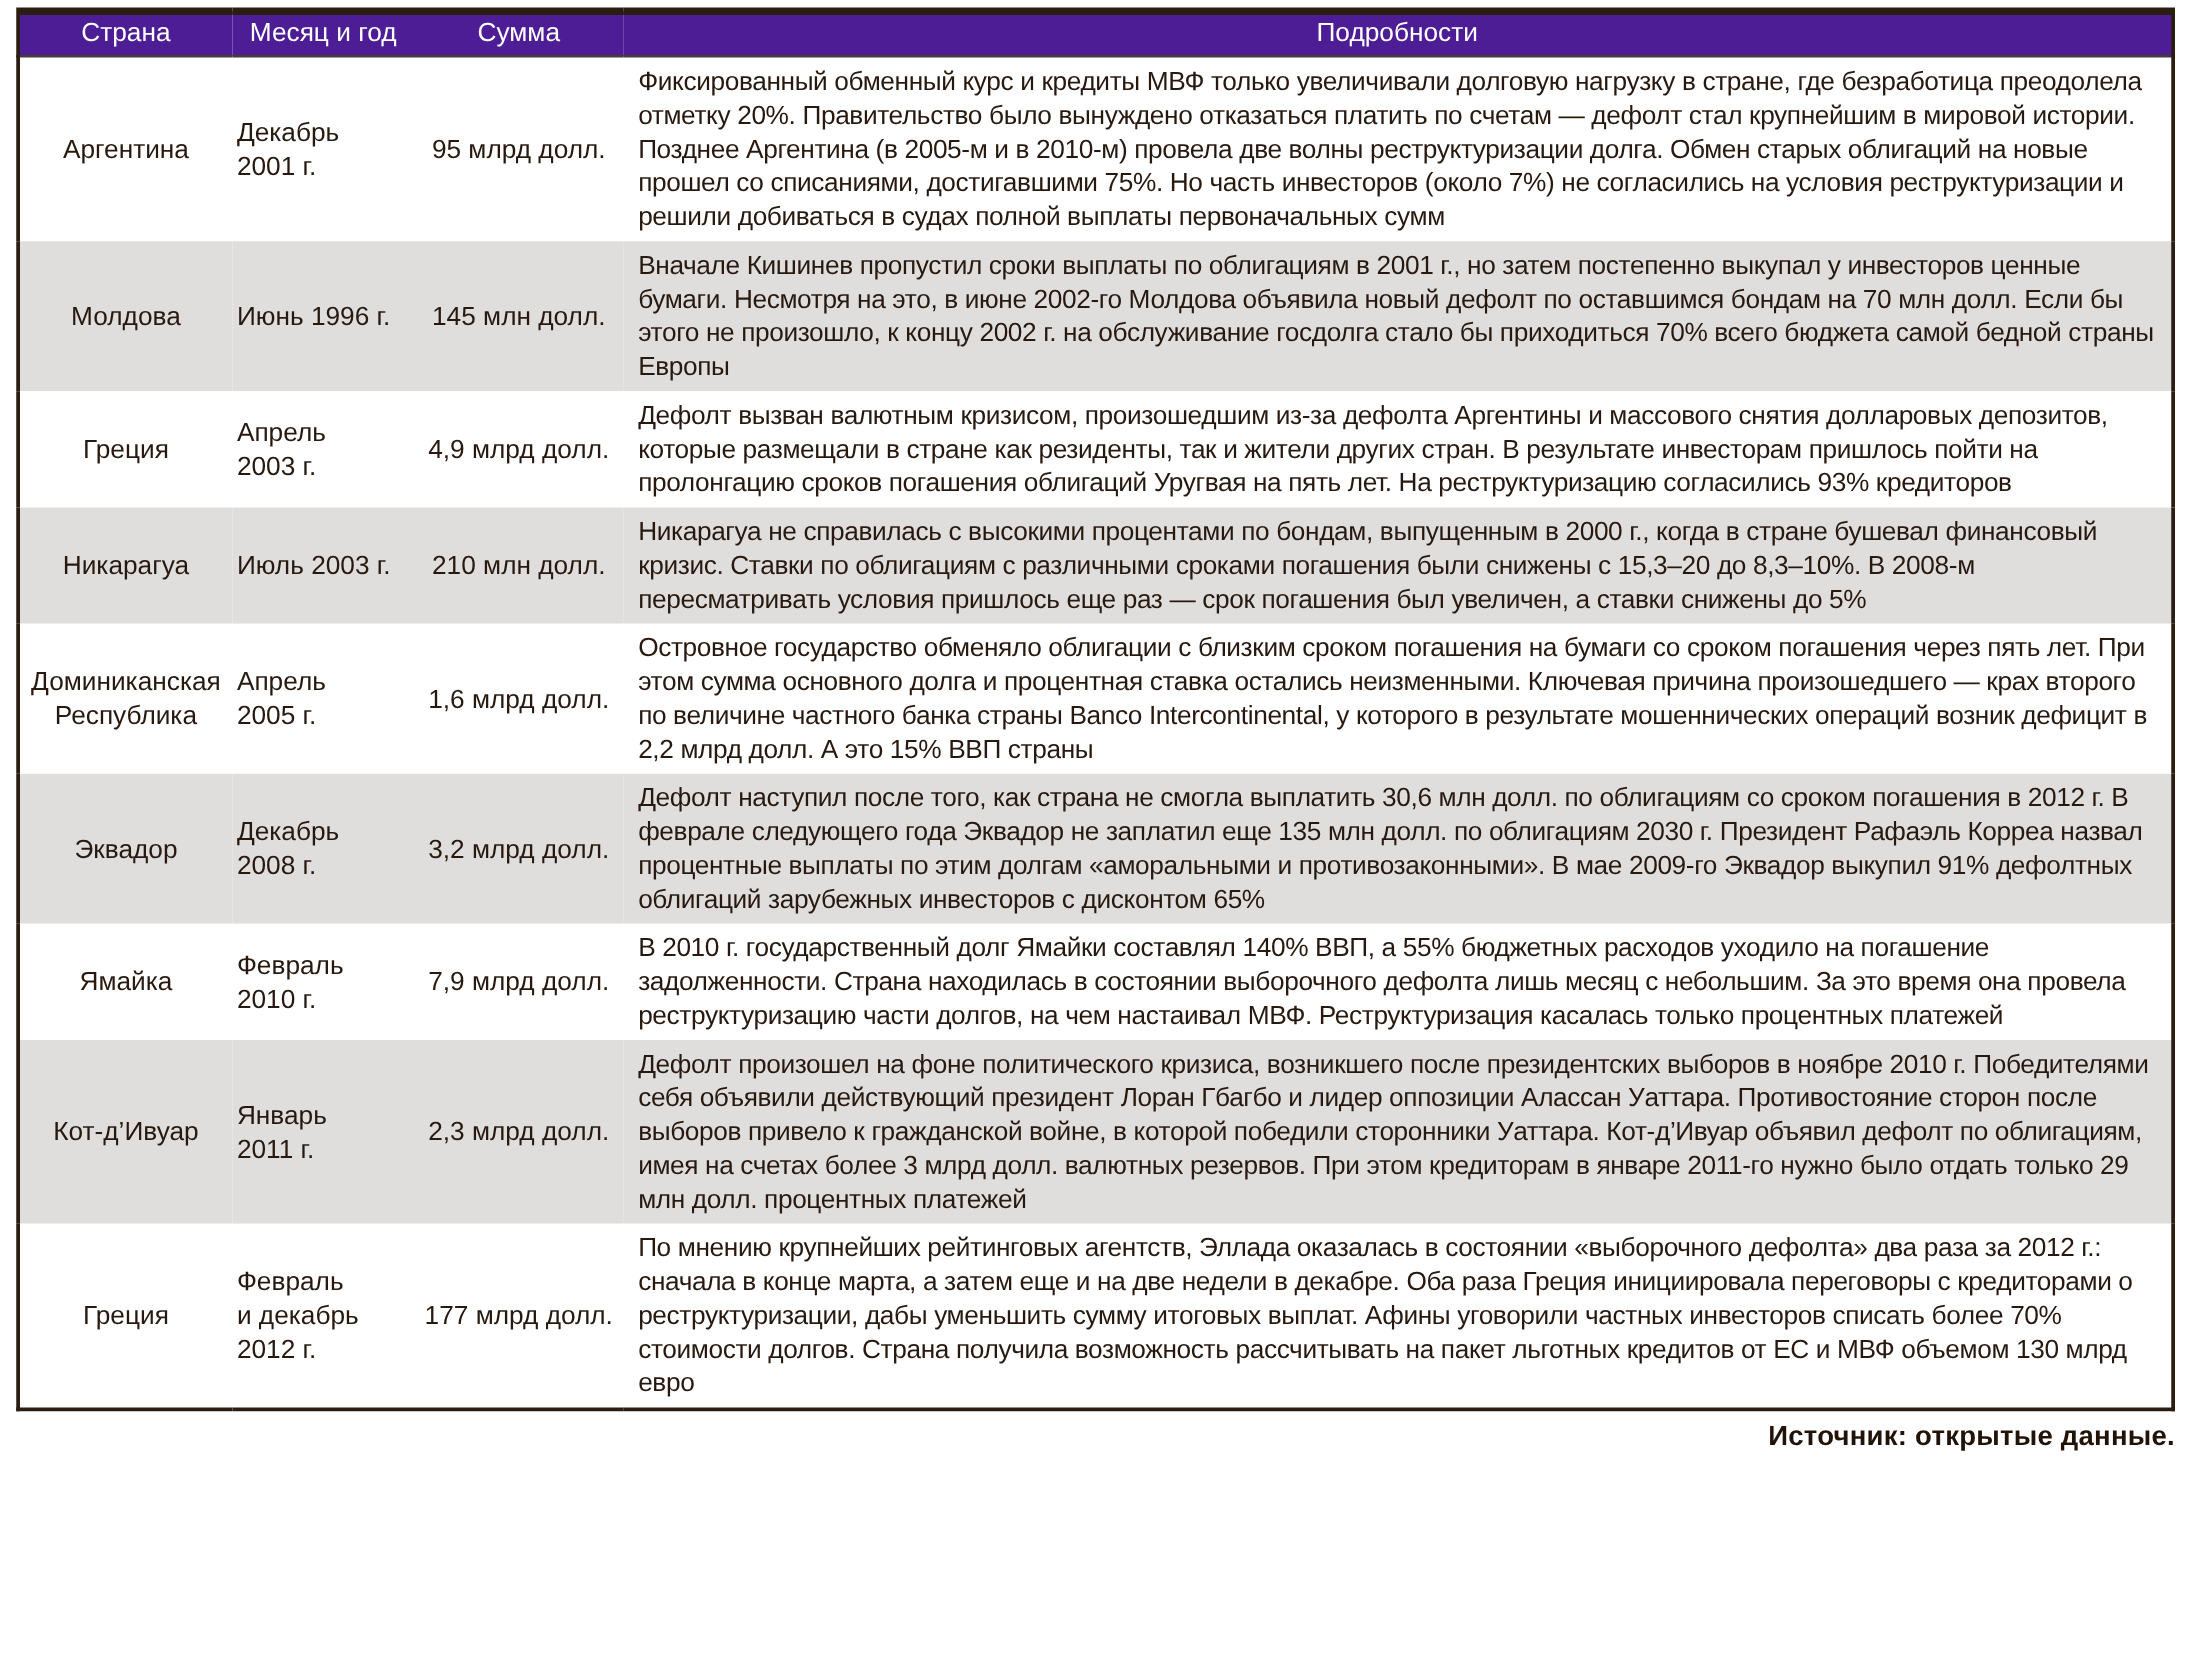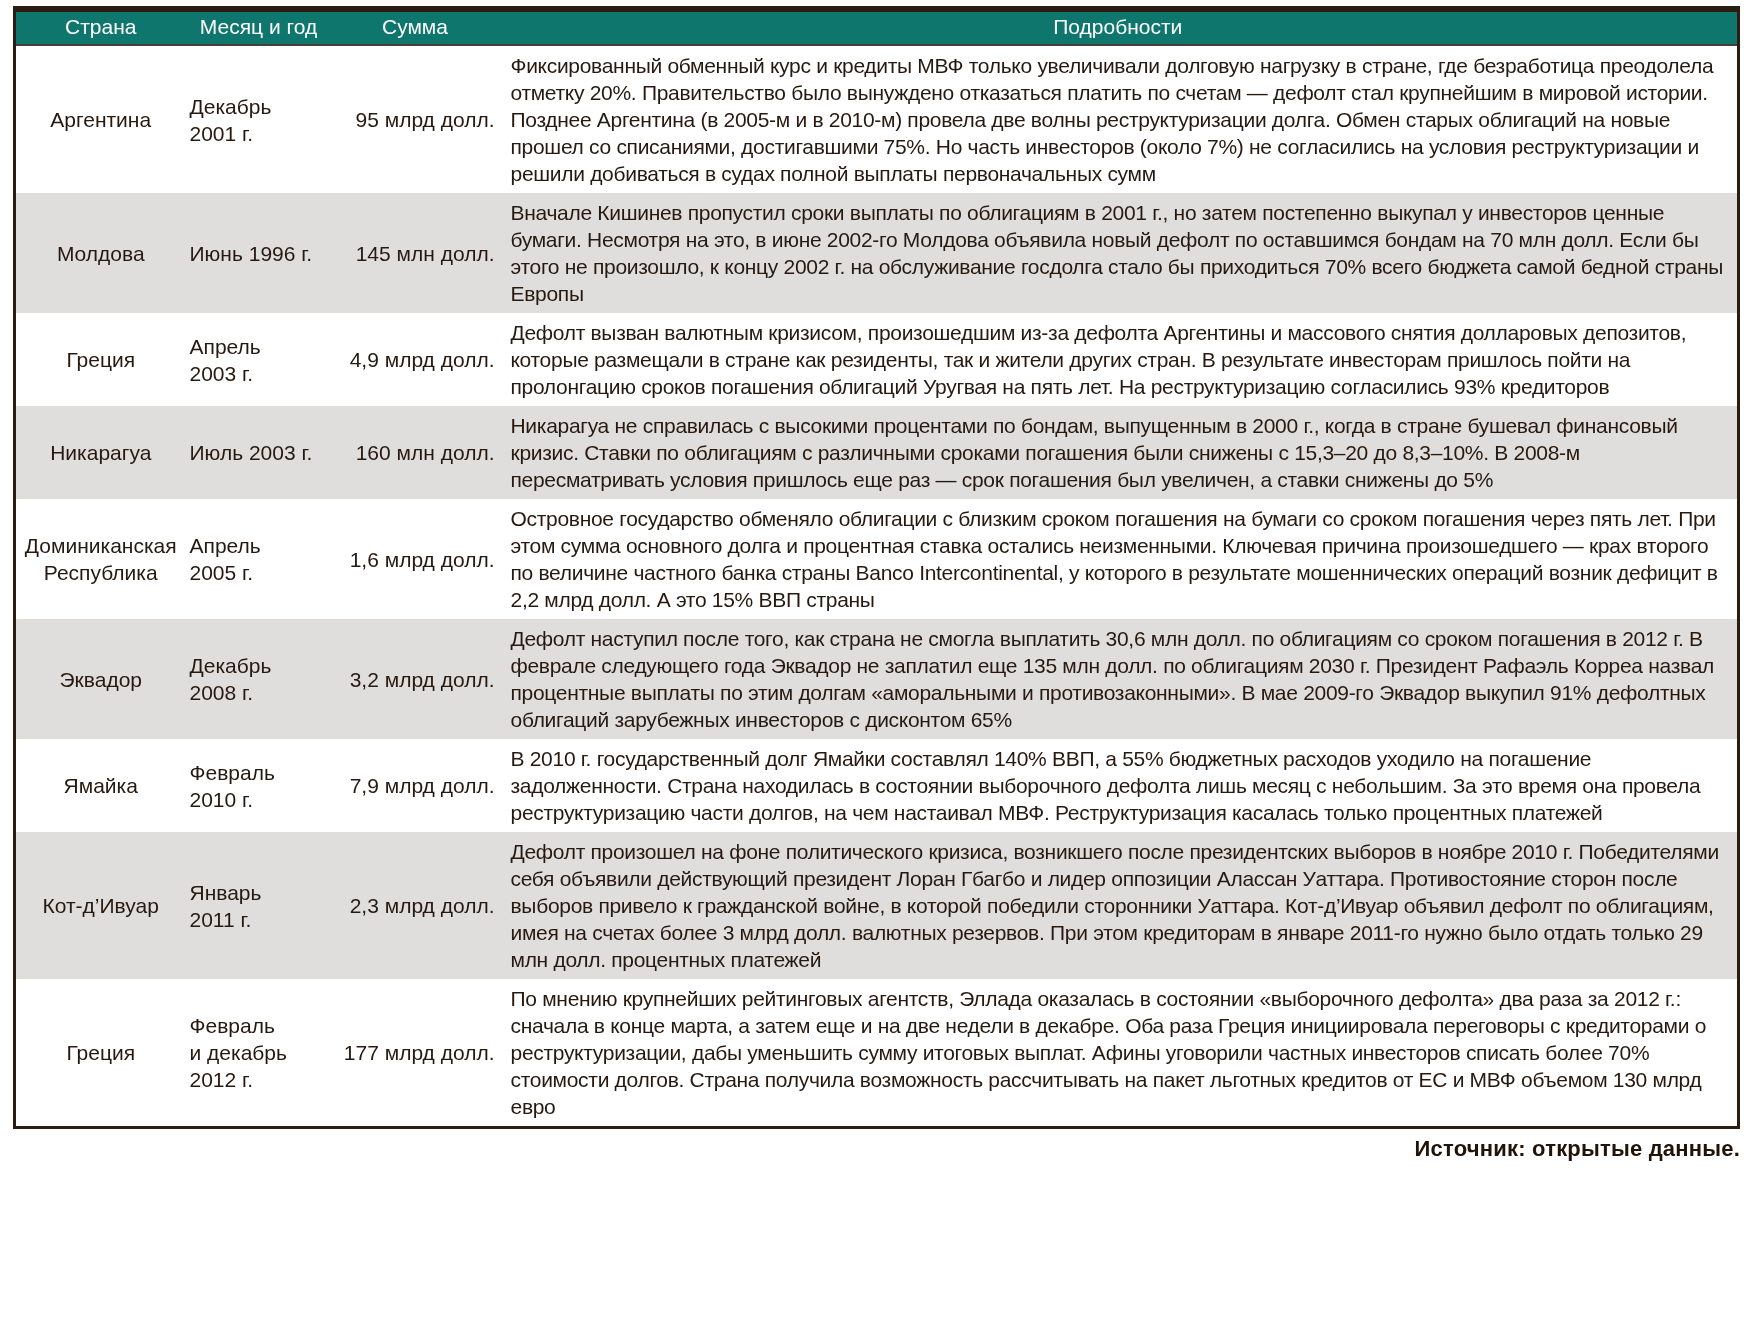--- a/index.html
+++ b/index.html
@@ -21,40 +21,40 @@
   }
 
   table.defaults {
     border-collapse: collapse;
     table-layout: fixed;
     width: 1727px;
     border: 3px solid #2b1d12;
     border-top-width: 6px;
   }
   thead th {
-    background: #0f766e;
+    background: #4c1d95;
     color: #ffffff;
     font-weight: normal;
     font-size: 21px;
     padding: 3px 4px 5px 4px;
     border-bottom: 2px solid #453d38;
     text-align: center;
   }
   tbody td {
     font-size: 21px;
     line-height: 27px;
     vertical-align: middle;
     padding: 5px 4px;
   }
   tbody tr { background: #ffffff; }
   tbody tr:nth-child(even) { background: #e0dedd; }
 
   td.c-country { text-align: center; white-space: pre-line; }
   td.c-date    { white-space: pre-line; }
-  td.c-amount  { text-align: right; }
+  td.c-amount  { text-align: center; }
   td.c-details { text-align: left; padding: 6px 10px 6px 12px; letter-spacing: -0.3px; }
 
   .source {
     width: 1727px;
     text-align: right;
     font-weight: bold;
     font-size: 22px;
     color: #211308;
     margin-top: 7px;
     letter-spacing: 0.2px;
@@ -98,21 +98,21 @@
       <tr>
         <td class="c-country">Греция</td>
         <td class="c-date">Апрель
 2003 г.</td>
         <td class="c-amount">4,9 млрд долл.</td>
         <td class="c-details">Дефолт вызван валютным кризисом, произошедшим из-за дефолта Аргентины и массового снятия долларовых депозитов, которые размещали в стране как резиденты, так и жители других стран. В результате инвесторам пришлось пойти на пролонгацию сроков погашения облигаций Уругвая на пять лет. На реструктуризацию согласились 93% кредиторов</td>
       </tr>
       <tr>
         <td class="c-country">Никарагуа</td>
         <td class="c-date">Июль 2003 г.</td>
-        <td class="c-amount">160 млн долл.</td>
+        <td class="c-amount">210 млн долл.</td>
         <td class="c-details">Никарагуа не справилась с высокими процентами по бондам, выпущенным в 2000 г., когда в стране бушевал финансовый кризис. Ставки по облигациям с различными сроками погашения были снижены с 15,3–20 до 8,3–10%. В 2008-м пересматривать условия пришлось еще раз — срок погашения был увеличен, а ставки снижены до 5%</td>
       </tr>
       <tr>
         <td class="c-country">Доминиканская
 Республика</td>
         <td class="c-date">Апрель
 2005 г.</td>
         <td class="c-amount">1,6 млрд долл.</td>
         <td class="c-details">Островное государство обменяло облигации с близким сроком погашения на бумаги со сроком погашения через пять лет. При этом сумма основного долга и процентная ставка остались неизменными. Ключевая причина произошедшего — крах второго по величине частного банка страны Banco Intercontinental, у которого в результате мошеннических операций возник дефицит в 2,2 млрд долл. А это 15% ВВП страны</td>
       </tr>

